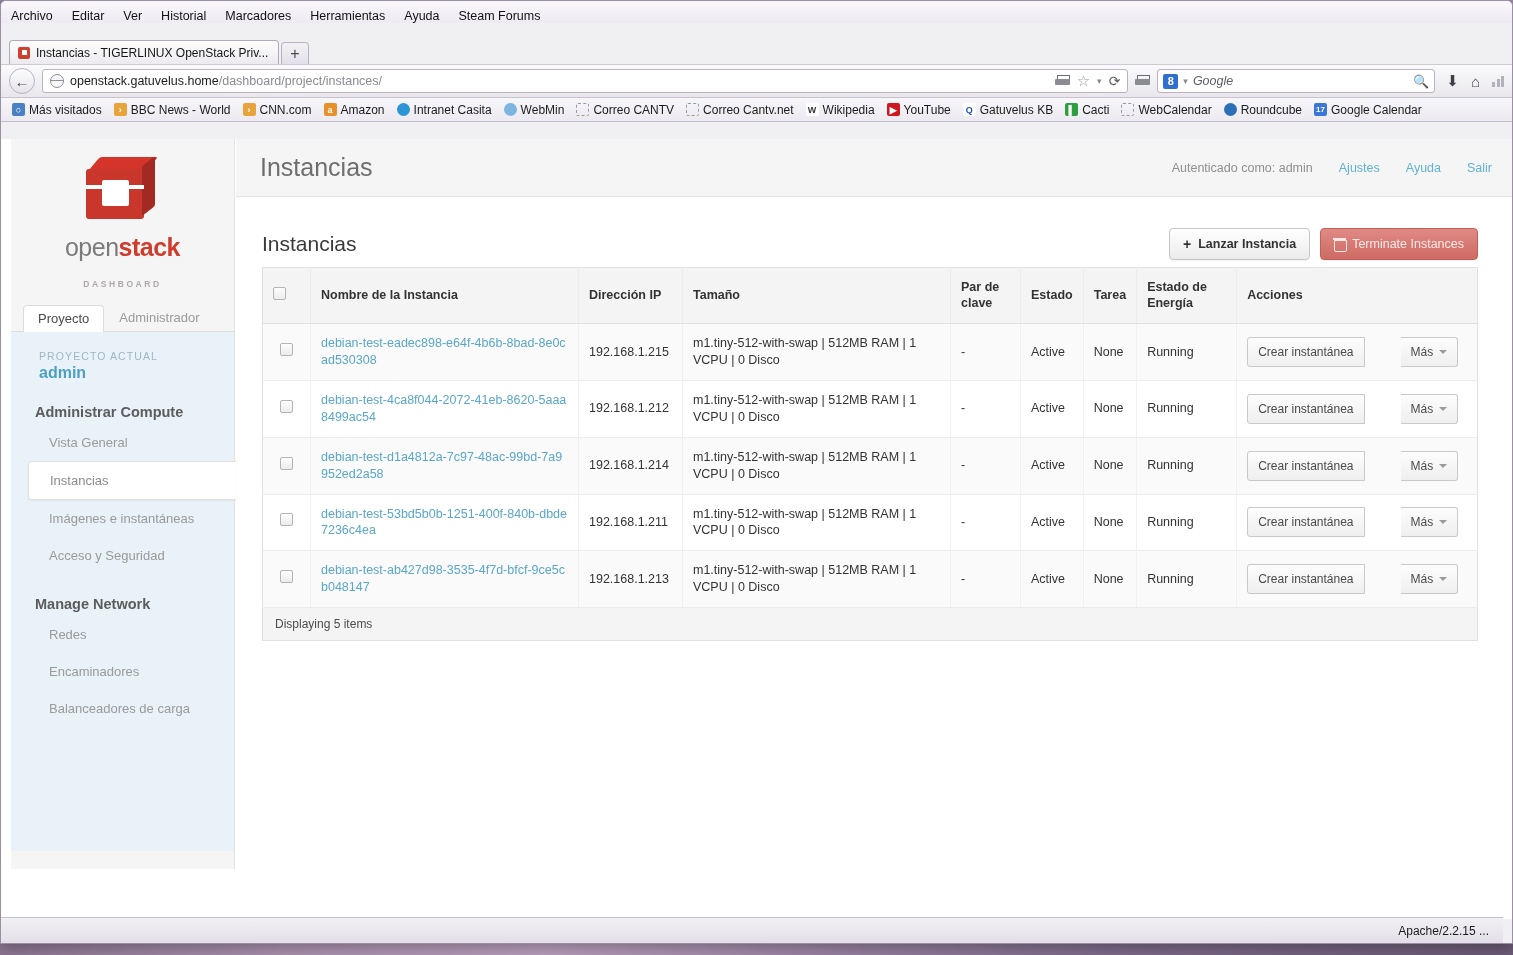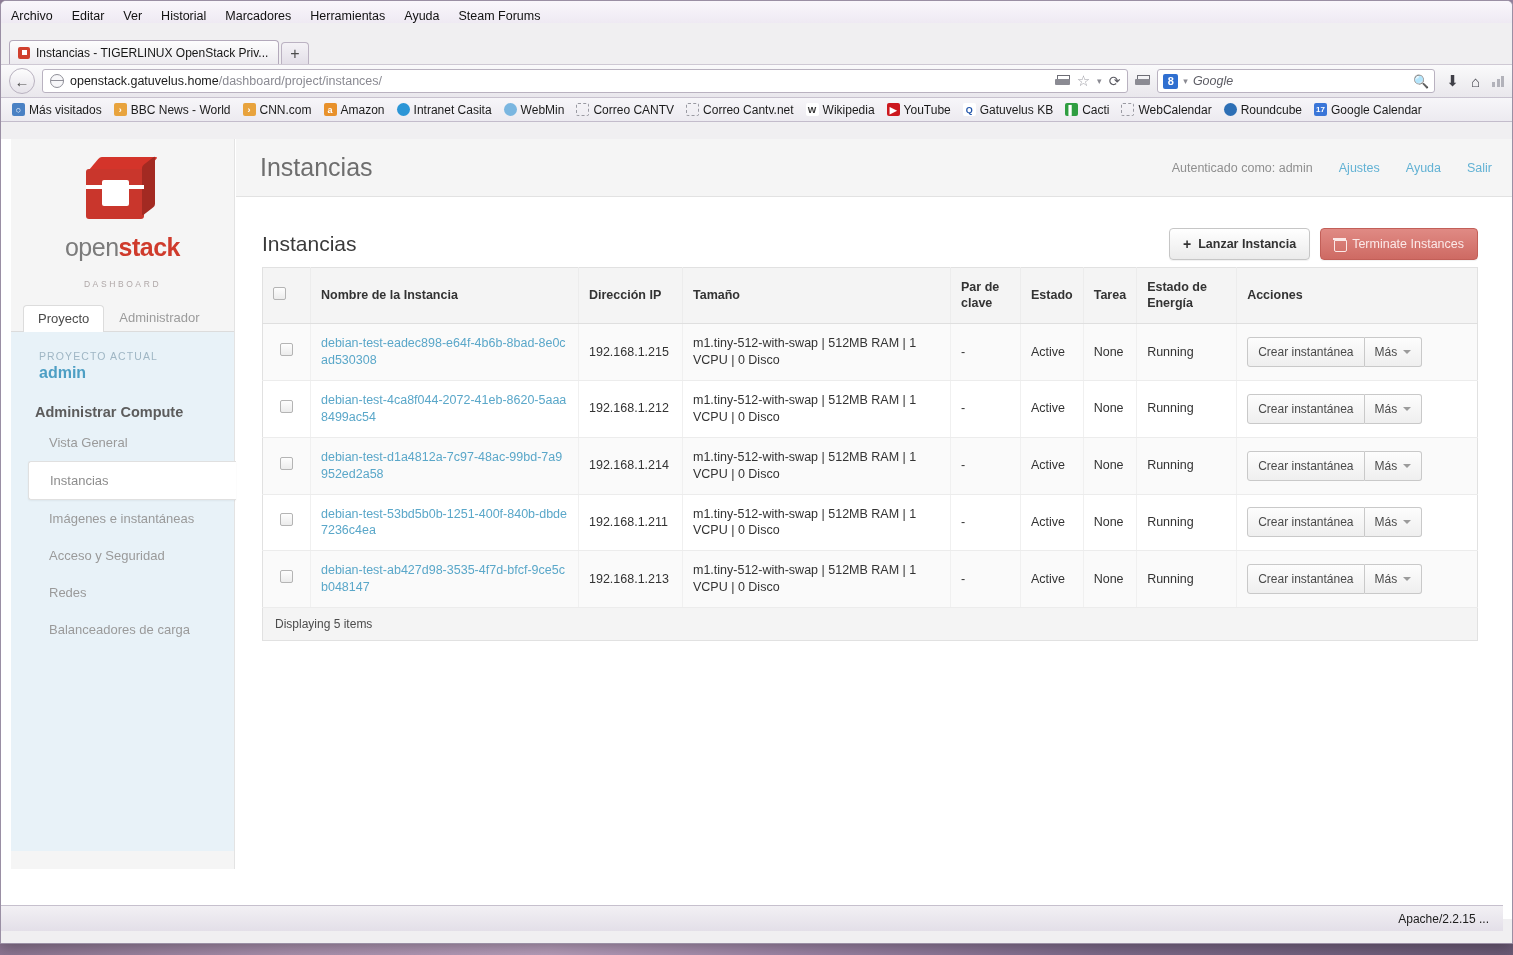--- a/index.html
+++ b/index.html
@@ -229,21 +229,21 @@
   }
   .os-cube { width: 74px; height: 70px; position: relative; margin-bottom: 6px;}
   .os-cube .c-top  { position:absolute; left:8px; top:0;  width:58px; height:14px; background:#d4342a; transform: skewX(-40deg); border-radius:2px;}
   .os-cube .c-body { position:absolute; left:0; top:12px; width:58px; height:50px; background:#c9362c; border-radius:3px;}
   .os-cube .c-right{ position:absolute; left:56px; top:4px; width:13px; height:50px; background:#a32a22; transform: skewY(-38deg); border-radius:2px;}
   .os-cube .hole   { position:absolute; left:16px; top:23px; width:27px; height:26px; background:#fff; border-radius:2px;}
   .os-cube .notch1 { position:absolute; left:0; top:28px; width:58px; height:4px; background:#fff;}
   .os-word { font-size: 25px; letter-spacing: -0.5px; }
   .os-word .open { color: #7b7b7b; }
   .os-word .stack { color: #cf3b2c; font-weight: bold; }
-  .os-sub { font-size: 8.5px; letter-spacing: 2.6px; color: #b0a8a8; margin-top: 17px; }
+  .os-sub { font-size: 8.5px; letter-spacing: 2.6px; color: #b0a8a8; margin-top: 17px; font-weight: bold; }
 
   .tabs-row { display: flex; height: 30px; align-items: flex-end; padding-left: 12px; }
   .ptab {
     padding: 5px 14px 6px 14px;
     font-size: 13px; color: #9b9b9b;
     border: 1px solid transparent;
     border-bottom: none;
     border-radius: 4px 4px 0 0;
   }
   .ptab.active {
@@ -349,40 +349,40 @@
   .colsel { width: 48px; text-align: center; }
   .colname { width: 268px; }
   .colip   { width: 104px; }
   .colsize { width: 268px; }
   .colkey  { width: 70px; }
   .colstate{ width: 56px; }
   .coltask { width: 48px; }
   .colpower{ width: 100px; }
   .inst-link { color: #5aa7c9; text-decoration: none; word-break: break-all; }
   .actions-cell { white-space: nowrap; }
-  .btngroup { display: inline-flex; }
+  .btngroup { display: inline-flex; gap: 36px; }
   .btngroup .gb {
     font-size: 12px; color: #4a4a4a;
     background: linear-gradient(180deg,#fdfdfd,#efefef);
     border: 1px solid #c9c9c9;
     padding: 6px 10px;
   }
   .btngroup .gb.first { border-radius: 3px 0 0 3px; }
   .btngroup .gb.last { border-radius: 0 3px 3px 0; border-left: none; display:inline-flex; align-items:center; gap:6px; }
   .caret { width:0;height:0;border-left:4px solid transparent;border-right:4px solid transparent;border-top:4px solid #9b9b9b; display:inline-block; }
   .tfooter {
     background: #f4f4f4;
     border: 1px solid #e1e1e1; border-top: none;
     padding: 9px 12px;
     font-size: 12px; color: #4c4c4c;
   }
 
   
   #statusbar {
-    position: absolute; left: 0; bottom: 12px;
+    position: absolute; left: 0; bottom: 0;
     width: 1502px; height: 26px;
     background: linear-gradient(180deg,#f2f0f4,#e3dfe8);
     border-top: 1px solid #c6c0cd;
     display: flex; align-items: center; justify-content: flex-end;
     padding-right: 14px;
     font-size: 12px; color: #1c1c1c;
   }
 </style>
 </head>
 <body>
@@ -534,21 +534,23 @@
       <div class="navpanel">
         <div class="cur-label">PROYECTO ACTUAL</div>
         <div class="cur-value">admin</div>
 
         <div class="nav-head">Administrar Compute</div>
         <div class="nav-item">Vista General</div>
         <div class="nav-item active">Instancias</div>
         <div class="nav-item">Imágenes e instantáneas</div>
         <div class="nav-item">Acceso y Seguridad</div>
 
+        <div class="nav-head">Manage Network</div>
         <div class="nav-item">Redes</div>
+        <div class="nav-item">Encaminadores</div>
         <div class="nav-item">Balanceadores de carga</div>
       </div>
     </div>
 
     <div id="content">
 
       <div class="topbar">
         <div class="page-title">Instancias</div>
         <div class="topbar-right">
           <span class="auth-as">Autenticado como: admin</span>

